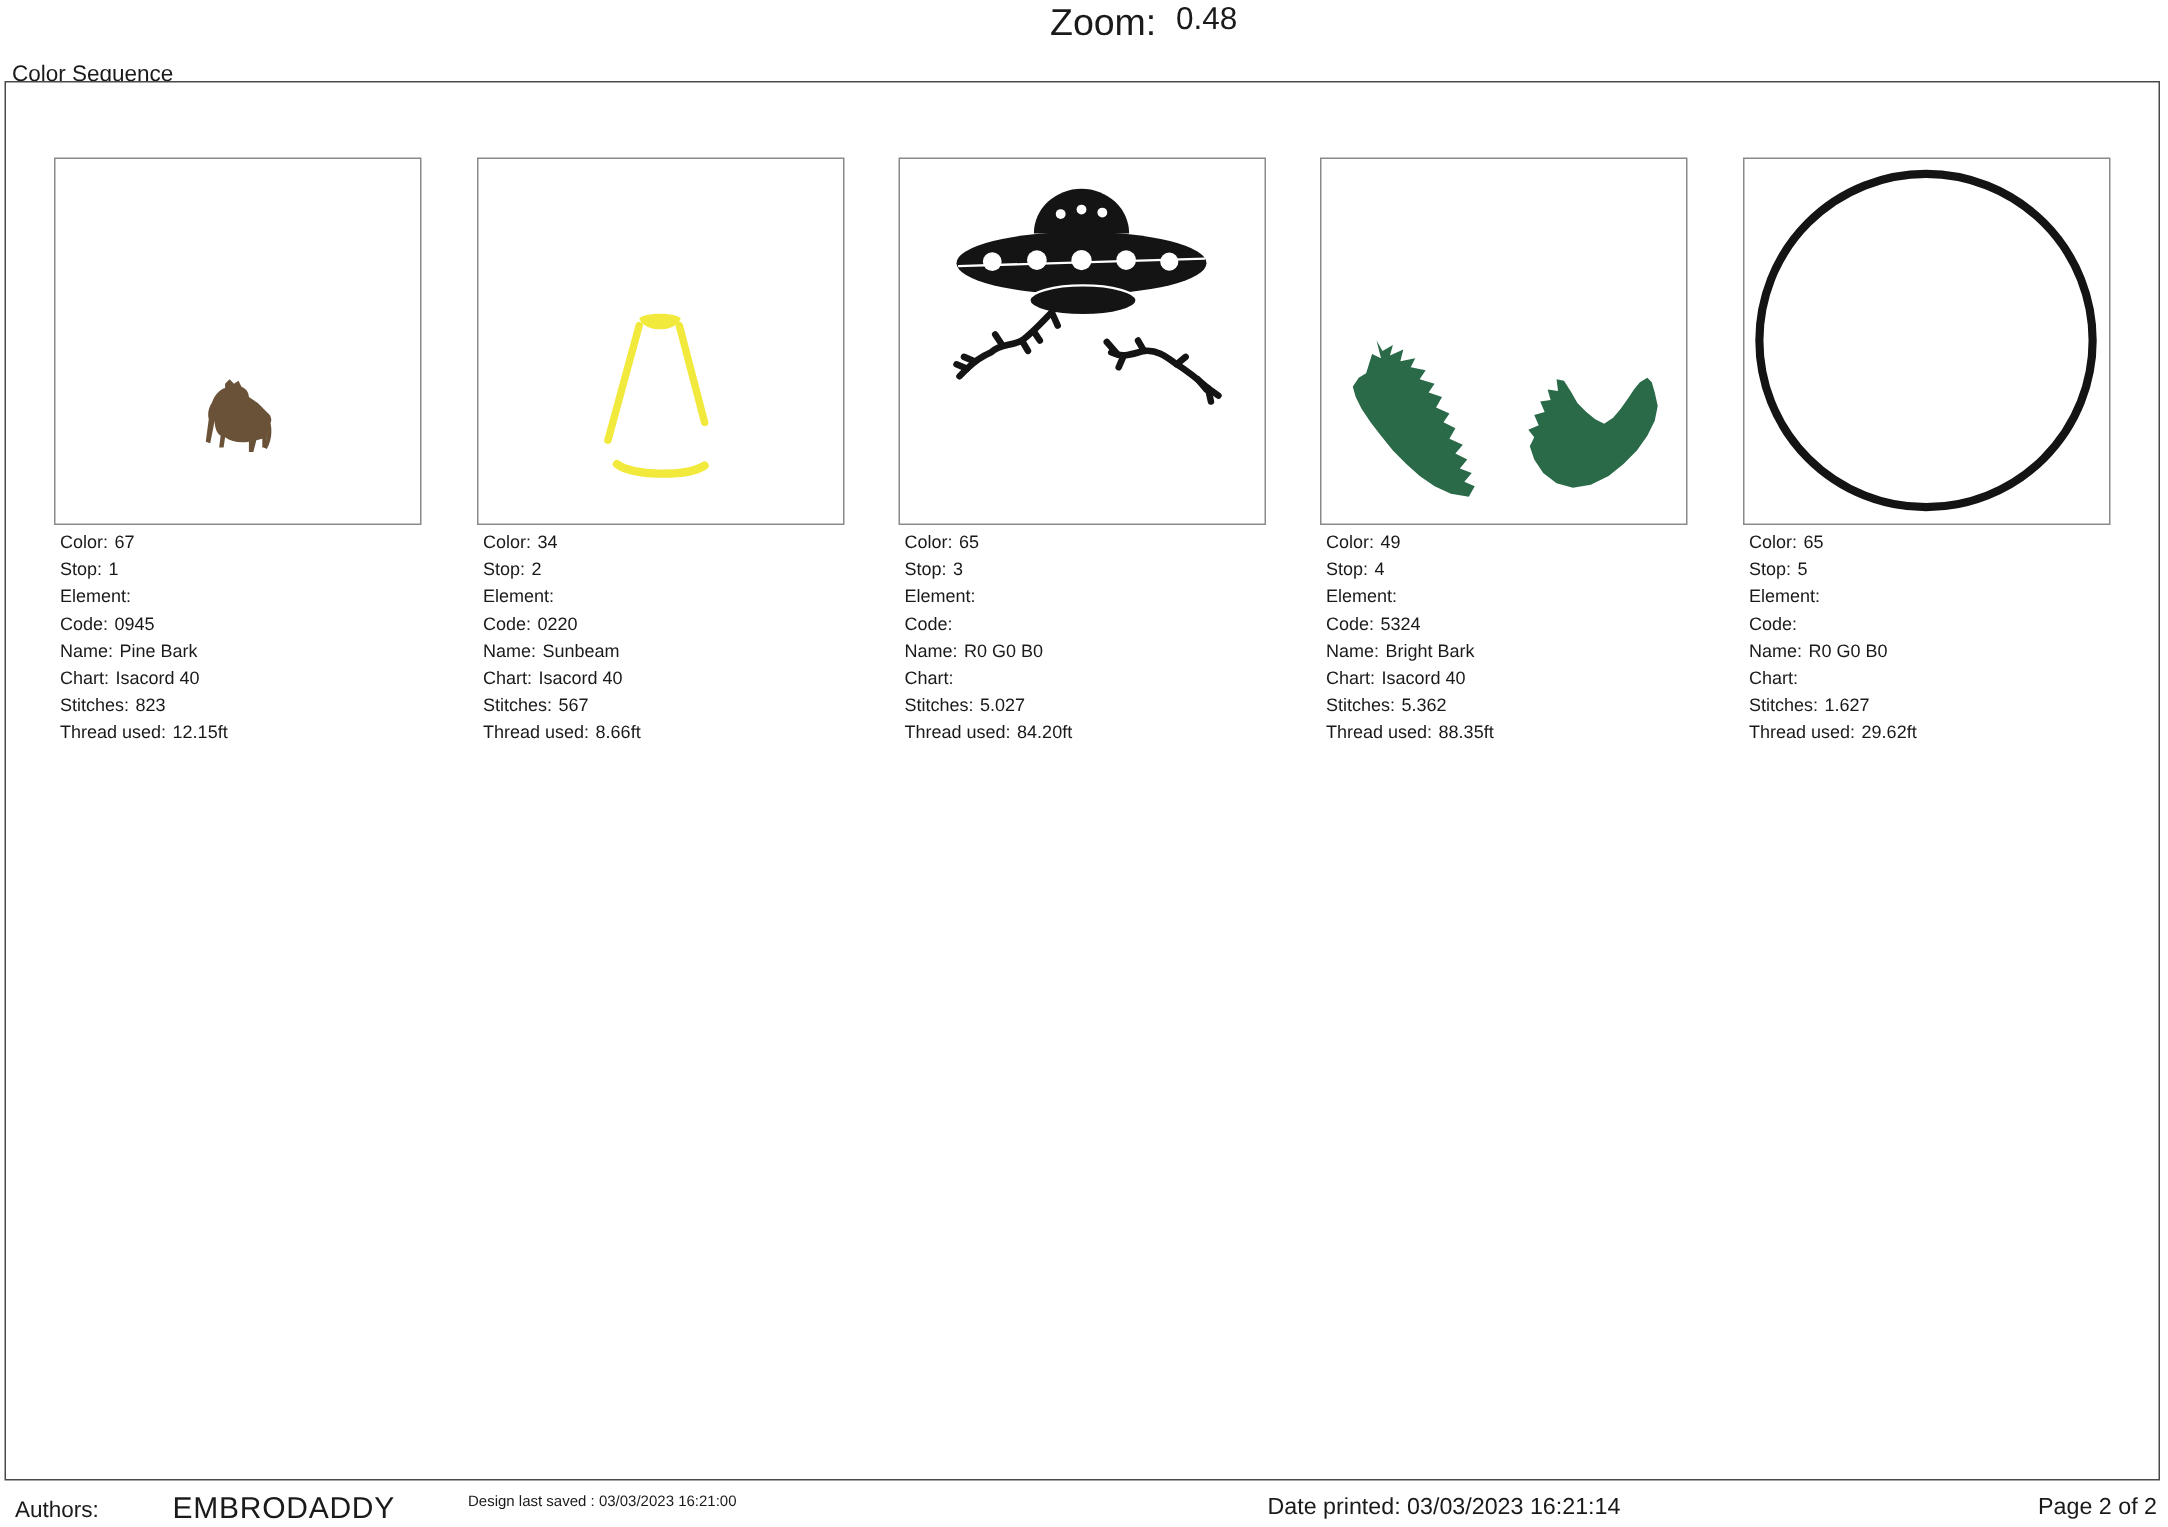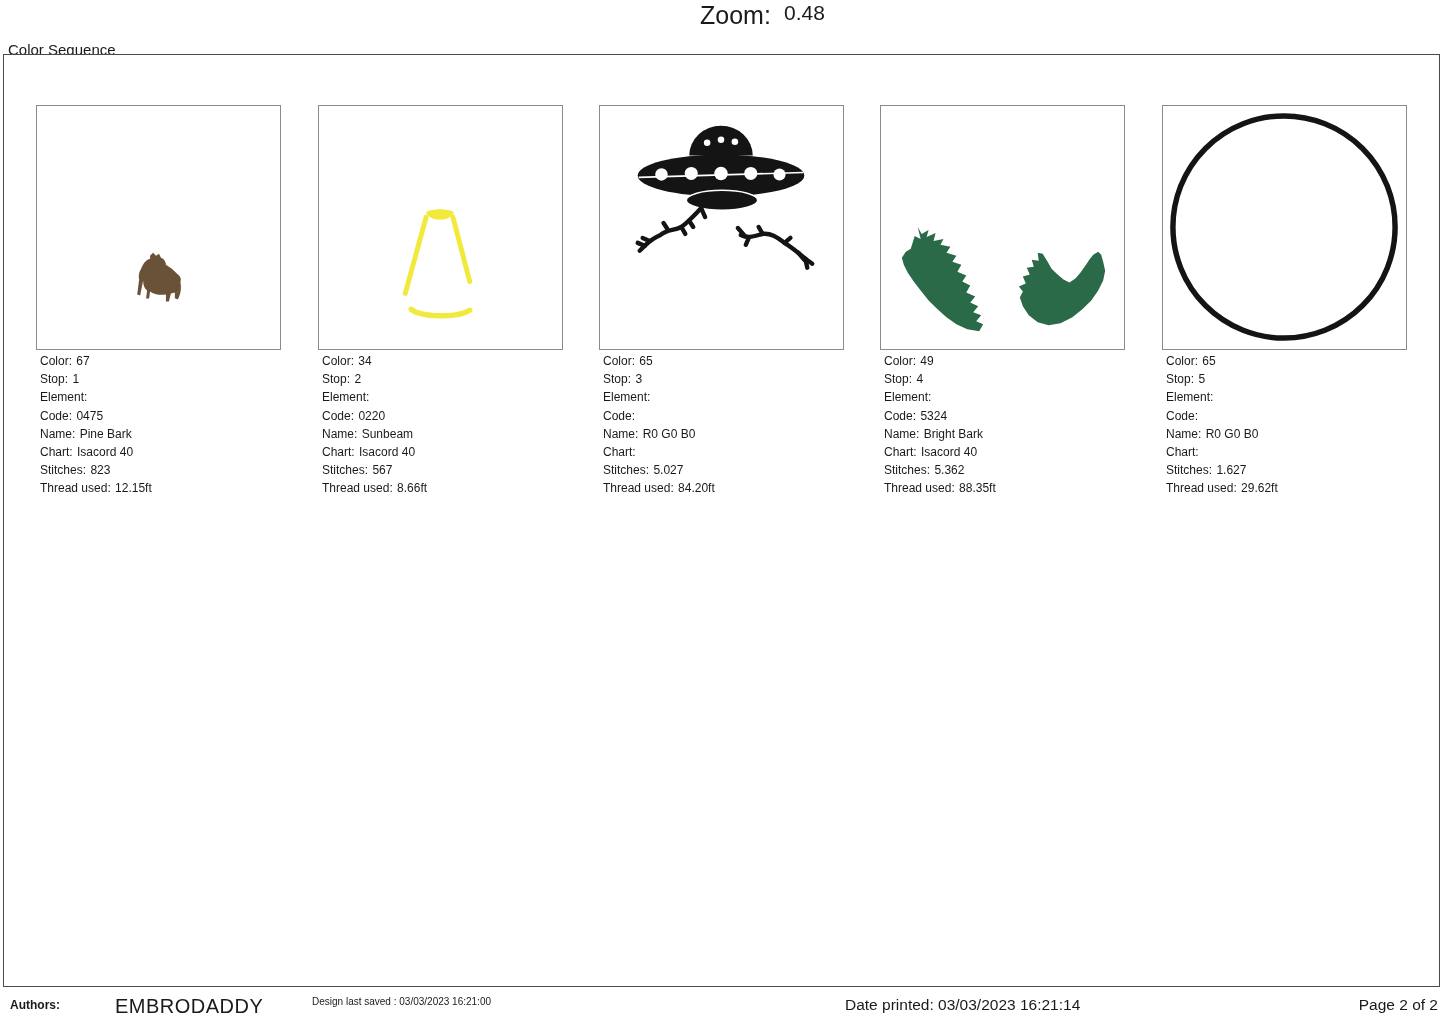--- a/index.html
+++ b/index.html
@@ -16,21 +16,21 @@
          border:1.5px solid #4a4a4a;background:#ffffff;box-sizing:border-box;}
   
   .stop-col{position:absolute;top:0;width:245px;height:100%;}
   .thumb{position:absolute;top:105px;left:0;width:245px;height:245px;
          border:1px solid #8a8a8a;background:#ffffff;box-sizing:border-box;}
   .thumb svg{display:block;width:100%;height:100%;}
   .meta{position:absolute;top:352px;left:4px;width:270px;}
   .line{font-size:12px;line-height:18.2px;height:18.2px;white-space:nowrap;}
   .lbl{margin-right:1px;}
   
-  .ftr-authors-label{position:absolute;left:10px;top:998px;font-size:12px;font-weight:bold;}
+  .ftr-authors-label{position:absolute;left:10px;top:998px;font-size:15px;}
   .ftr-authors-value{position:absolute;left:75px;top:995px;font-size:20px;letter-spacing:0.5px;margin-left:40px;}
   .ftr-saved{position:absolute;left:312px;top:996px;font-size:10px;}
   .ftr-printed{position:absolute;left:845px;top:996px;font-size:15.5px;}
   .ftr-page{position:absolute;right:7px;top:996px;font-size:15.5px;}
   
   .fill-brown{fill:var(--thread-brown,#6a5238);}
   .fill-yellow{fill:var(--thread-yellow,#f2e93d);}
   .stroke-yellow{stroke:var(--thread-yellow,#f2e93d);fill:none;}
   .fill-black{fill:var(--thread-black,#141414);}
   .stroke-black{stroke:var(--thread-black,#141414);fill:none;}
@@ -52,21 +52,21 @@
       <g transform="translate(100,147)">
         <path class="fill-brown" d="M14,4 L17,1 20,4 23,2 25,6 C28,7 30,10 30,13 L36,17 42,23 C45,25 46,29 44,31 L42,40 42,47 39,47 39,41 35,42 33,50 30,50 30,43 C24,44 18,43 14,40 L13,47 10,47 11,39 C8,37 7,33 7,29 L4,44 1,43 3,28 C2,24 3,20 5,17 C7,12 10,8 14,7 Z"></path>
         <path class="fill-brown" d="M43,26 C46,32 46,41 42,48 L40,47 C43,40 43,32 41,28 Z"></path>
       </g>
     </svg>
   </div>
   <div class="meta">
     <div class="line"><span class="lbl">Color:</span> <span>67</span></div>
     <div class="line"><span class="lbl">Stop:</span> <span>1</span></div>
     <div class="line"><span class="lbl">Element:</span> <span></span></div>
-    <div class="line"><span class="lbl">Code:</span> <span>0475</span></div>
+    <div class="line"><span class="lbl">Code:</span> <span>0945</span></div>
     <div class="line"><span class="lbl">Name:</span> <span>Pine Bark</span></div>
     <div class="line"><span class="lbl">Chart:</span> <span>Isacord 40</span></div>
     <div class="line"><span class="lbl">Stitches:</span> <span>823</span></div>
     <div class="line"><span class="lbl">Thread used:</span> <span>12.15ft</span></div>
   </div>
 </div>
 
 <div class="stop-col" style="left:318px">
   <div class="thumb">
     <svg viewBox="0 0 245 245">

